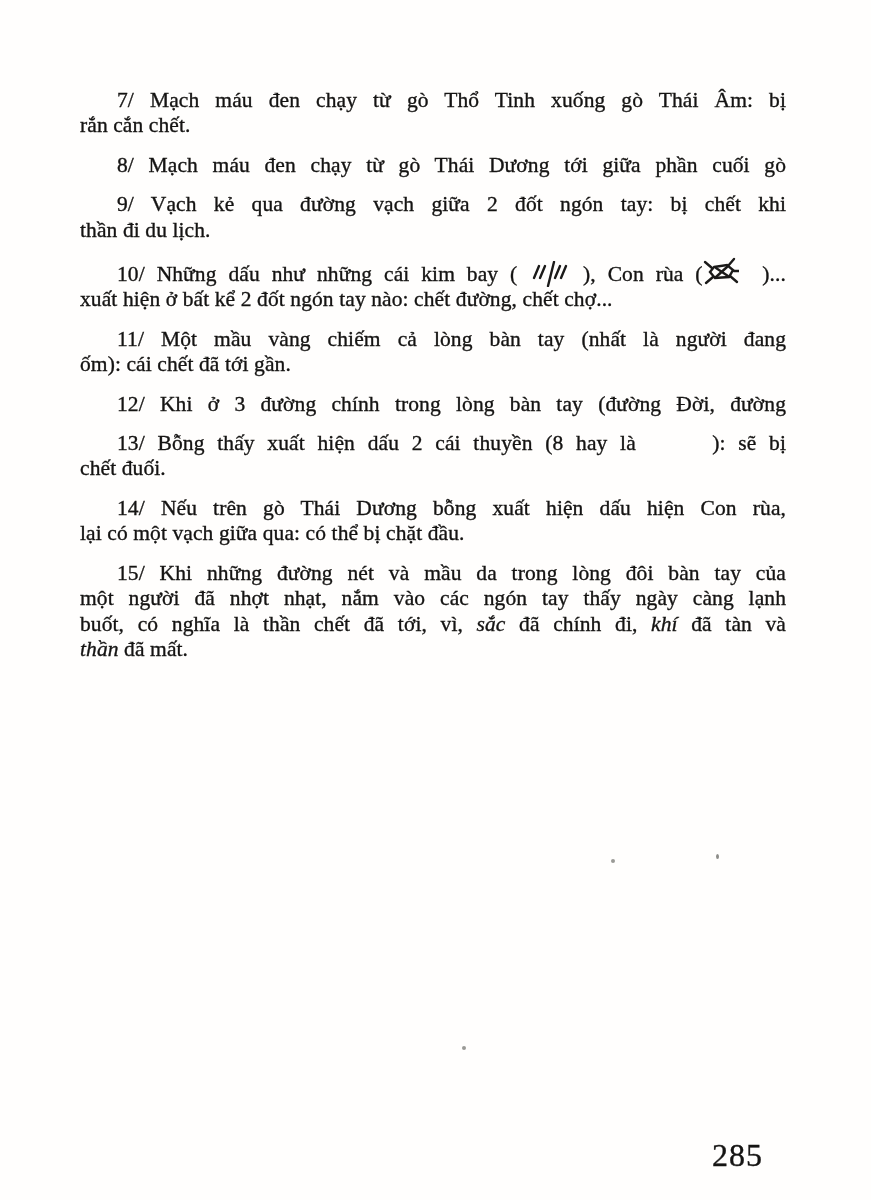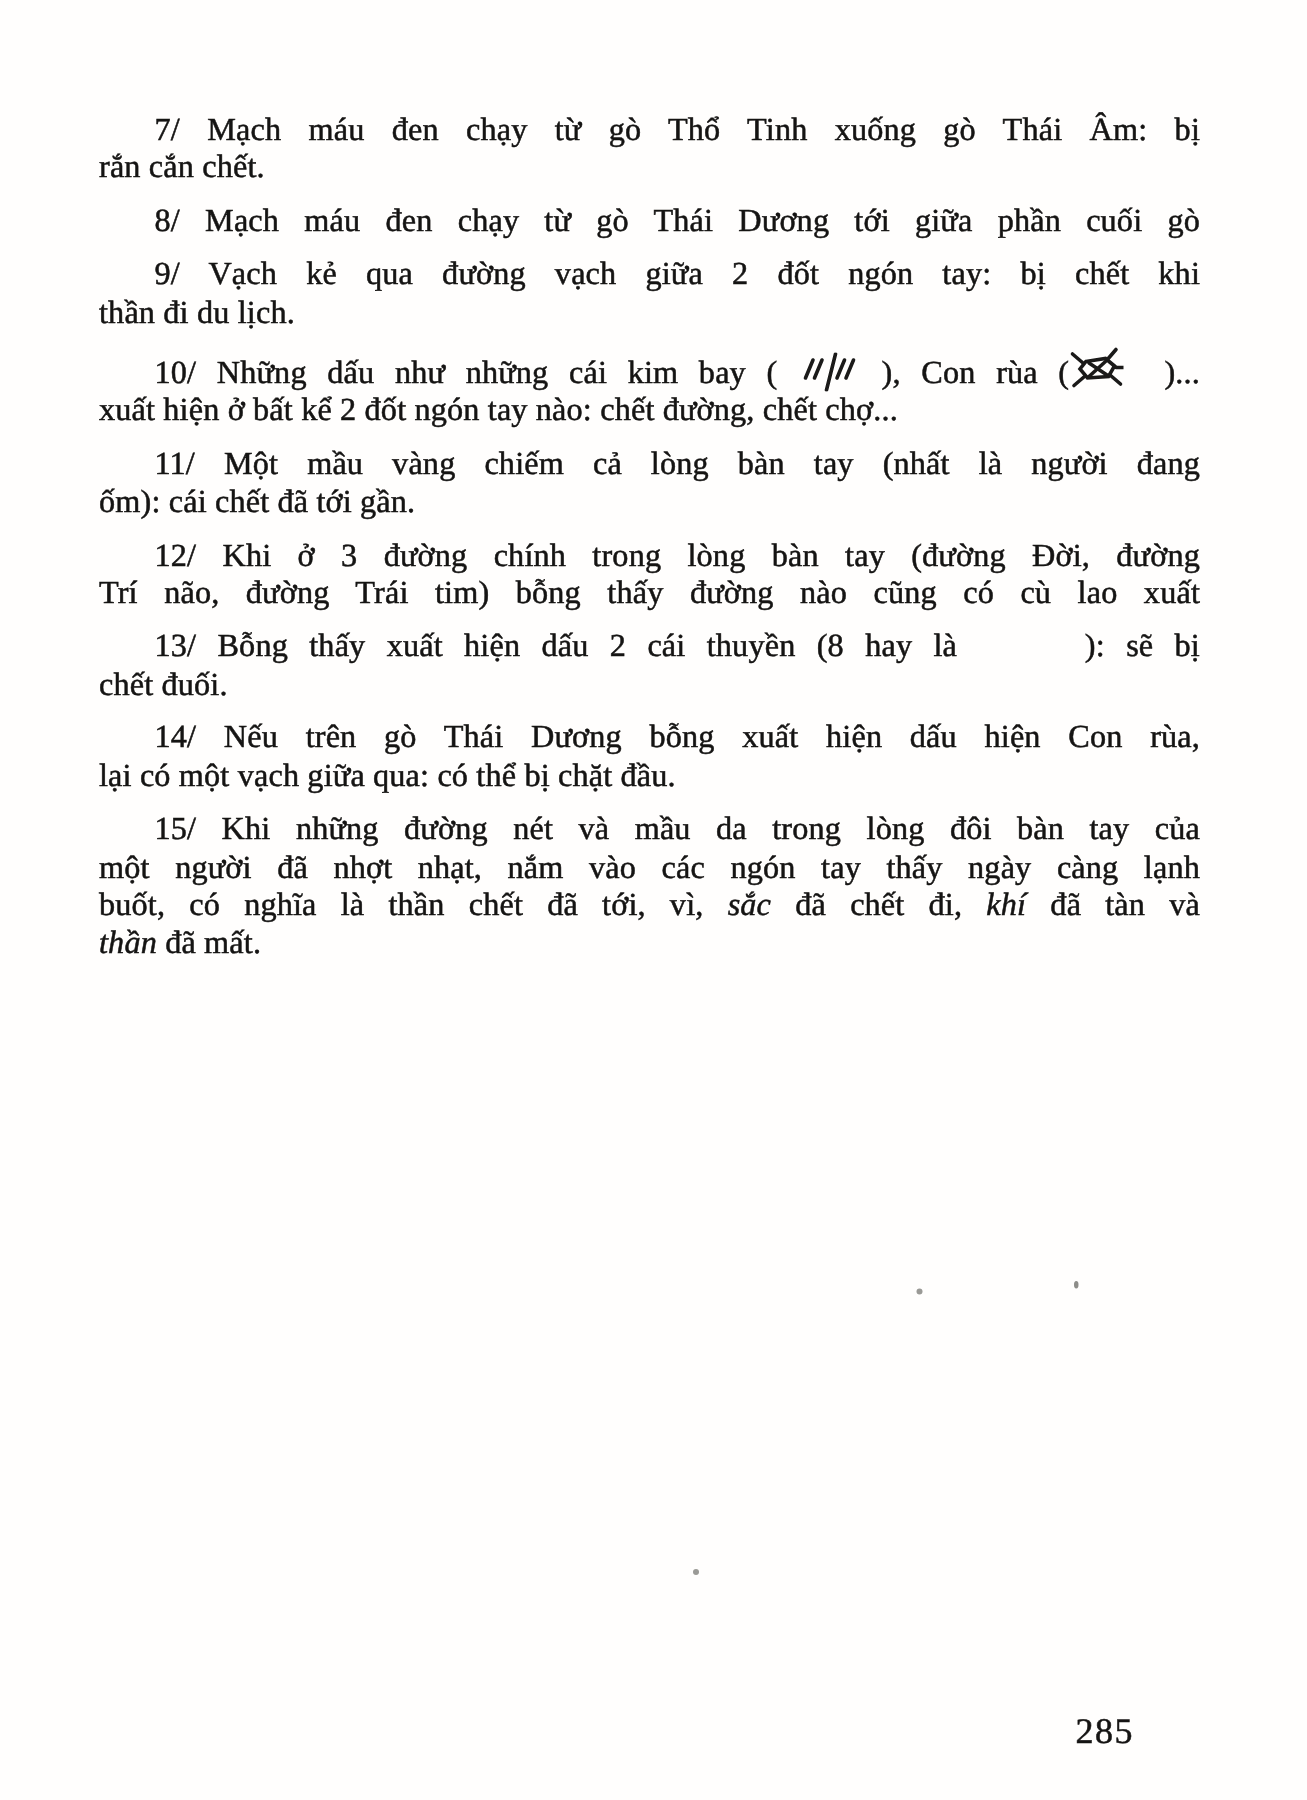--- a/index.html
+++ b/index.html
@@ -15,21 +15,21 @@
     overflow: hidden;
     font-family: "Liberation Serif", "DejaVu Serif", serif;
     color: #151413;
   }
   .text-block {
     position: absolute;
     left: 66px;
     top: 74px;
     width: 734px;
   }
-  .para { margin: 0; }
+  .para { margin: 14px; }
   .para + .para { margin-top: 10px; }
   .line {
     font-size: 21.5px;
     line-height: 25.4px;
     text-align: justify;
     text-align-last: justify;
     -webkit-text-stroke: 0.35px #151413;
     letter-spacing: 0.1px;
   }
   .line.first { text-indent: 37px; }
@@ -38,21 +38,21 @@
   .inline-icon {
     display: inline-block;
     vertical-align: -6px;
   }
   .inline-icon svg { display: block; }
   .page-number {
     position: absolute;
     left: 712px;
     top: 1142px;
     width: 44px;
-    font-size: 24px;
+    font-size: 32px;
     line-height: 26px;
     text-align: right;
     letter-spacing: 1px;
     -webkit-text-stroke: 0.35px #151413;
   }
   .speck {
     position: absolute;
     border-radius: 50%;
     background: #9a9a96;
   }
@@ -102,34 +102,33 @@
     </svg>
   </span><span>&nbsp;&nbsp;)...</span></div>
         <div class="line last"><span>xuất hiện ở bất kể 2 đốt ngón tay nào: chết đường, chết chợ...</span></div>
       </div>
       <div class="para">
         <div class="line first"><span>11/ Một mầu vàng chiếm cả lòng bàn tay (nhất là người đang</span></div>
         <div class="line last"><span>ốm): cái chết đã tới gần.</span></div>
       </div>
       <div class="para">
         <div class="line first"><span>12/ Khi ở 3 đường chính trong lòng bàn tay (đường Đời, đường</span></div>
-        <div class="line"><span>Trí não, đường Trái tim) bỗng thấy đường nào cũng có cù lao xuất</span></div>
       </div>
       <div class="para">
         <div class="line first"><span>13/ Bỗng thấy xuất hiện dấu 2 cái thuyền (8 hay là&nbsp;&nbsp;&nbsp;&nbsp;&nbsp;&nbsp;): sẽ bị</span></div>
         <div class="line last"><span>chết đuối.</span></div>
       </div>
       <div class="para">
         <div class="line first"><span>14/ Nếu trên gò Thái Dương bỗng xuất hiện dấu hiện Con rùa,</span></div>
         <div class="line last"><span>lại có một vạch giữa qua: có thể bị chặt đầu.</span></div>
       </div>
       <div class="para">
         <div class="line first"><span>15/ Khi những đường nét và mầu da trong lòng đôi bàn tay của</span></div>
         <div class="line"><span>một người đã nhợt nhạt, nắm vào các ngón tay thấy ngày càng lạnh</span></div>
-        <div class="line"><span>buốt, có nghĩa là thần chết đã tới, vì, </span><span class="it">sắc</span><span> đã chết đi, </span><span class="it">khí</span><span> đã tàn và</span></div>
+        <div class="line"><span>buốt, có nghĩa là thần chết đã tới, vì, </span><span class="it">sắc</span><span> đã chính đi, </span><span class="it">khí</span><span> đã tàn và</span></div>
         <div class="line last"><span class="it">thần</span><span> đã mất.</span></div>
       </div>
     </div>
 
   <div class="speck s1"></div>
   <div class="speck s2"></div>
   <div class="speck s3"></div>
 
   <div class="page-number">285</div>
 </div>

